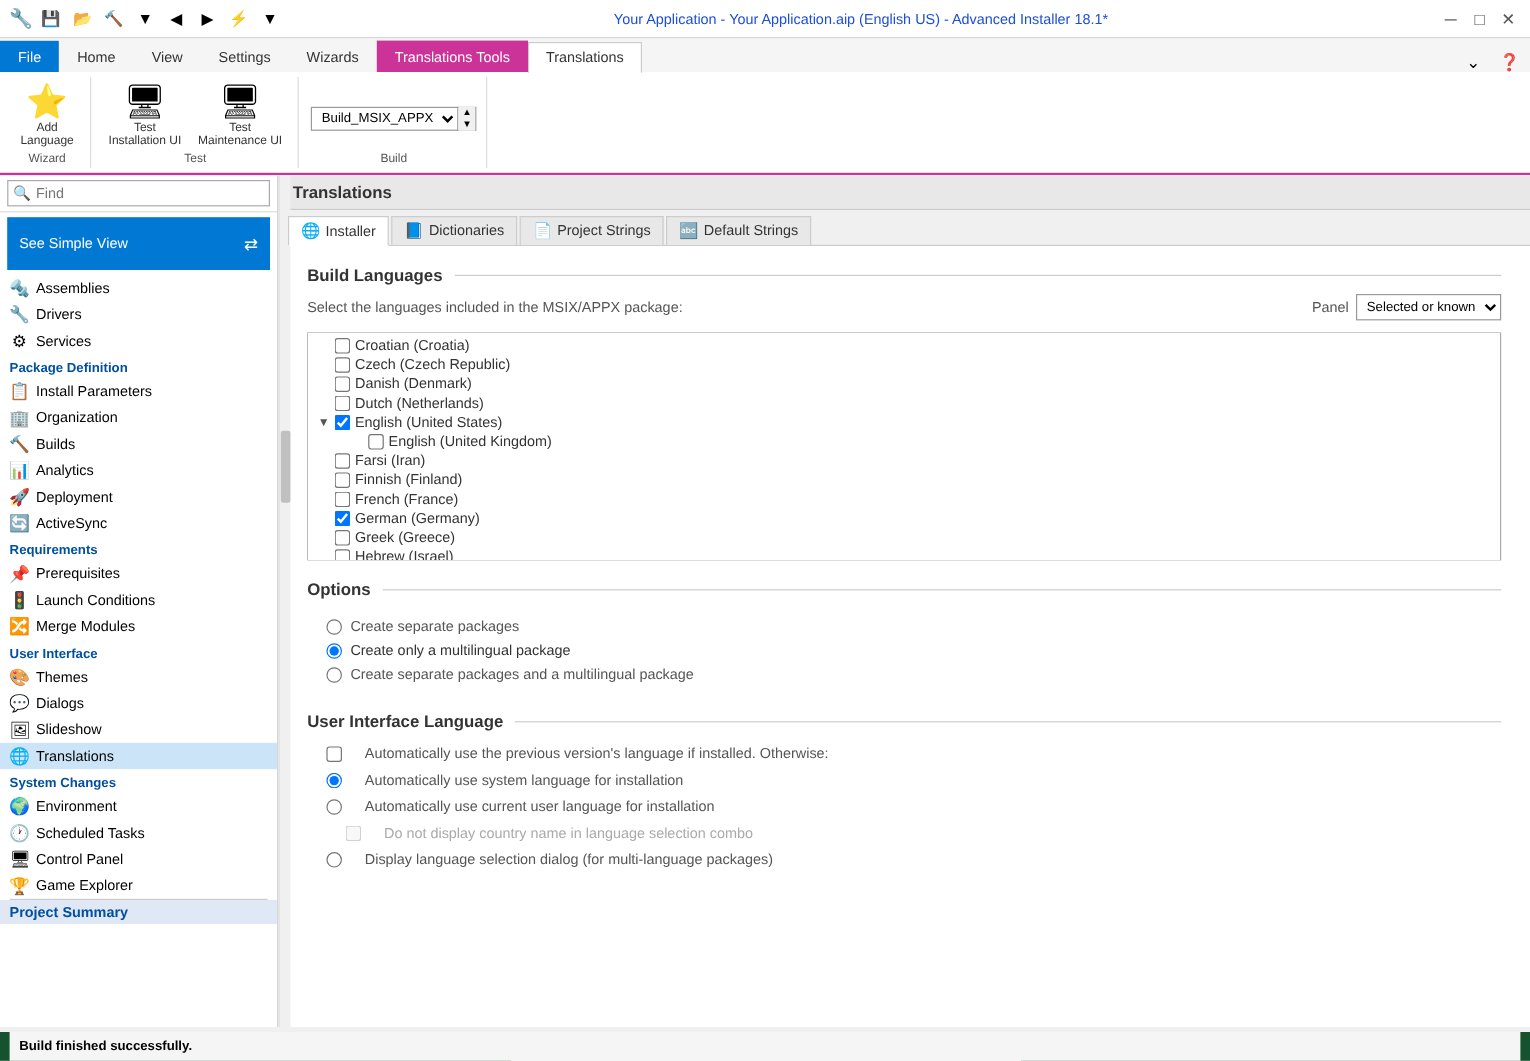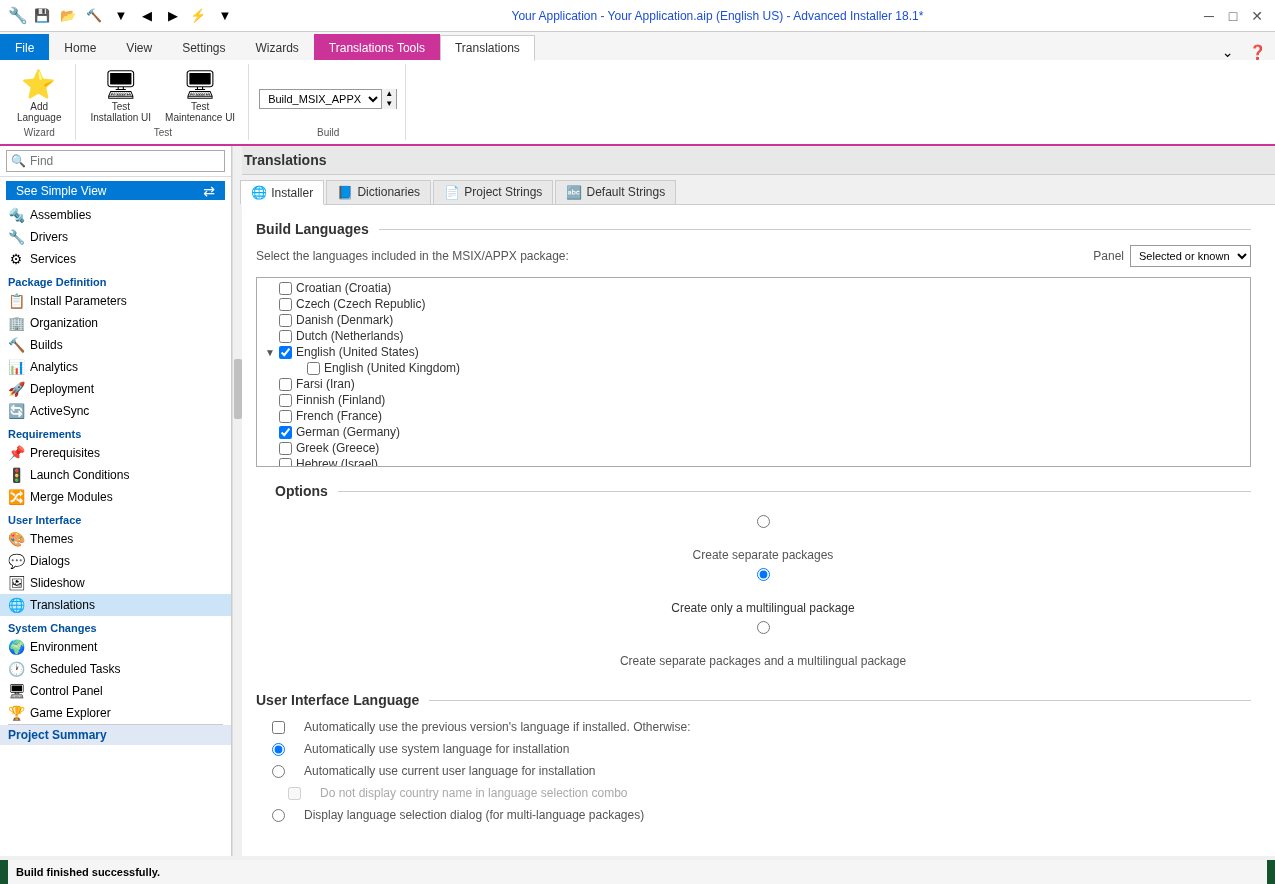--- a/index.html
+++ b/index.html
@@ -35,21 +35,21 @@
     .build-arrow { width: 14px; height: 10px; display: flex; align-items: center; justify-content: center; font-size: 8px; cursor: pointer; background: #f0f0f0; border: none; }
 
     
     #main { display: flex; height: calc(884px - 32px - 24px - 28px - 86px - 24px); }
 
     
     #sidebar { width: 232px; background: #fff; border-right: 1px solid #ccc; display: flex; flex-direction: column; overflow: hidden; flex-shrink: 0; }
     #search-bar { padding: 4px 6px; border-bottom: 1px solid #ddd; }
     .search-inner { display: flex; align-items: center; border: 1px solid #aaa; background: #fff; height: 22px; padding: 0 4px; gap: 4px; }
     .search-inner input { border: none; outline: none; font-size: 12px; flex: 1; }
-    #simple-view-btn { margin: 4px 6px; display: flex; align-items: center; justify-content: space-between; background: #0078d4; color: #fff; border: none; padding: 4px 10px; cursor: pointer; font-size: 12px; height: 19px; }
+    #simple-view-btn { margin: 4px 6px; display: flex; align-items: center; justify-content: space-between; background: #0078d4; color: #fff; border: none; padding: 4px 10px; cursor: pointer; font-size: 12px; height: 44px; }
     #sidebar-content { overflow-y: auto; flex: 1; }
     .sidebar-item { display: flex; align-items: center; gap: 6px; padding: 3px 8px; cursor: pointer; font-size: 12px; }
     .sidebar-item.active { background: #cce4f7; }
     .sidebar-item .s-icon { font-size: 14px; width: 16px; text-align: center; }
     .section-header { font-size: 11px; font-weight: bold; color: #0050a0; padding: 6px 8px 2px 8px; }
 
     
     #content { flex: 1; background: #fff; overflow-y: auto; padding: 0; }
     #content-header { background: #e8e8e8; padding: 6px 12px; font-size: 14px; font-weight: bold; color: #333; border-bottom: 1px solid #ccc; }
 
@@ -72,23 +72,23 @@
 
     
     #lang-list-container { border: 1px solid #aaa; background: #fff; height: 190px; overflow-y: auto; position: relative; margin-bottom: 16px; }
     #lang-list { padding: 2px 0; }
     .lang-item { display: flex; align-items: center; padding: 1px 4px 1px 8px; font-size: 12px; color: #333; cursor: pointer; }
     .lang-item input[type=checkbox] { margin-right: 4px; }
     .lang-item.indent { padding-left: 24px; }
     .tree-toggle { width: 14px; display: inline-block; color: #555; font-size: 10px; }
 
     
-    .options-section { margin-bottom: 16px; margin-left: 19px; }
+    .options-section { margin-bottom: 16px; }
     .radio-group { display: flex; flex-direction: column; gap: 6px; padding: 8px 16px; }
-    .radio-item { display: flex; align-items: center; gap: 20px; font-size: 12px; color: #555; flex-direction: column; }
+    .radio-item { display: flex; align-items: center; gap: 7px; font-size: 12px; color: #555; }
     .radio-item input[type=radio] { margin: 0; }
     .radio-item.active-radio { color: #333; }
 
     
     .ui-lang-section { }
     .checkbox-item { display: flex; align-items: center; gap: 19px; font-size: 12px; color: #555; padding: 4px 16px; }
     .checkbox-item input[type=checkbox] { margin: 0; }
     .checkbox-item.disabled { color: #aaa; }
     .checkbox-item.indent { padding-left: 32px; }
 

